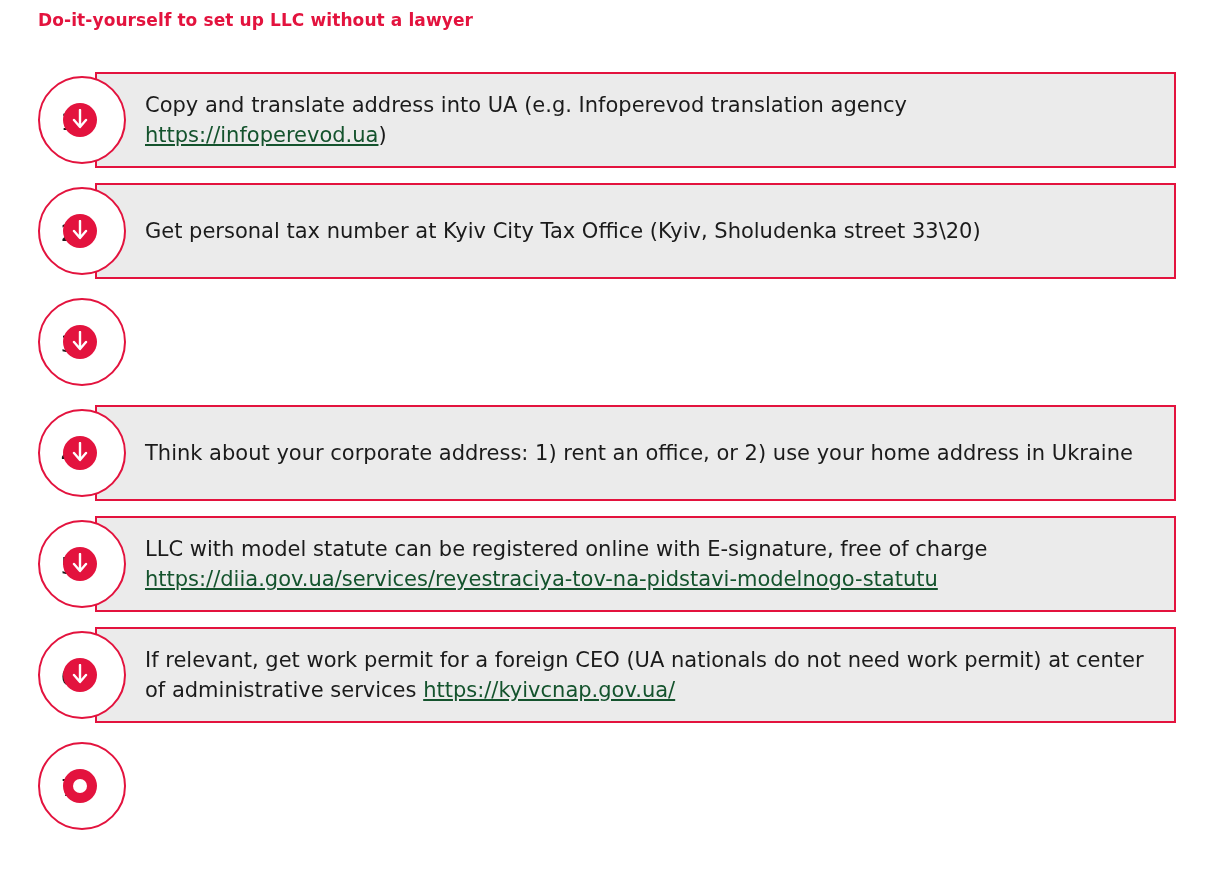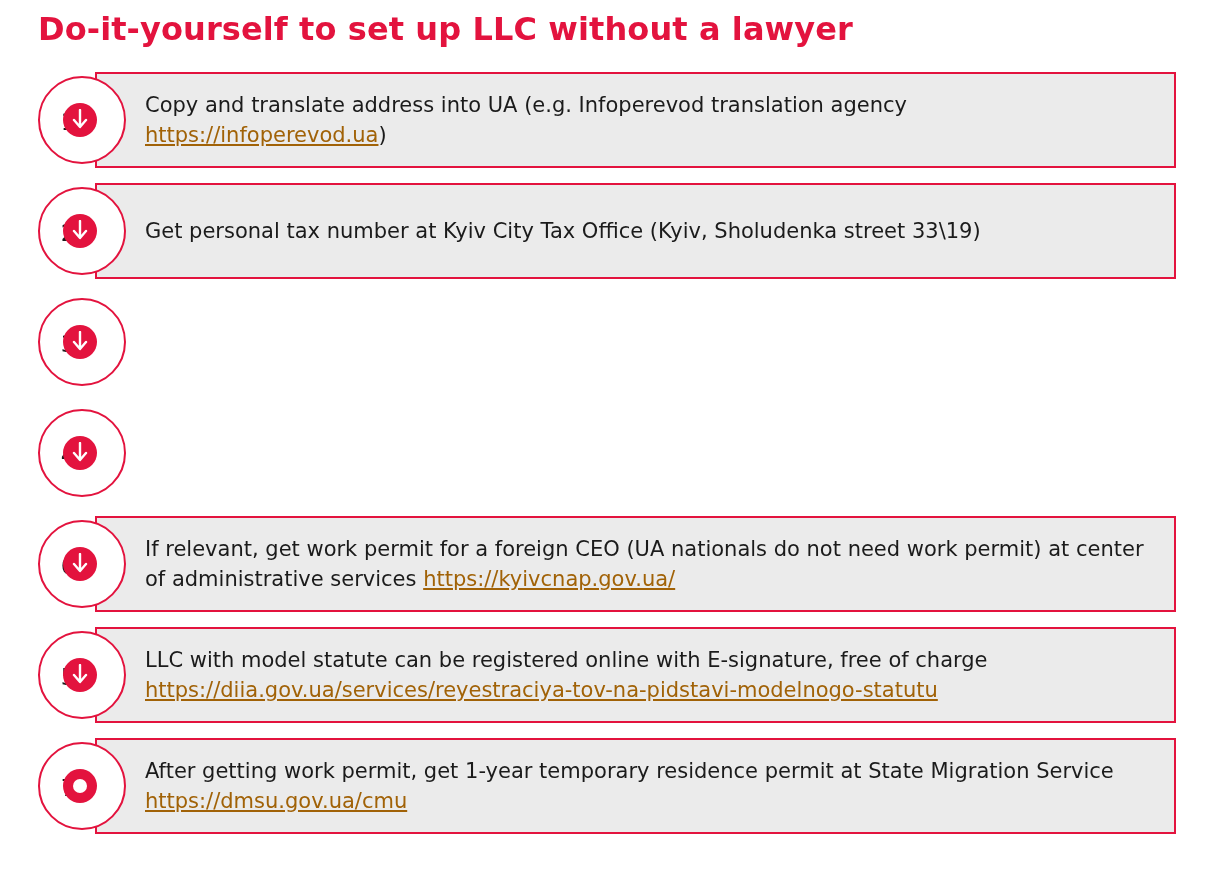--- a/index.html
+++ b/index.html
@@ -18,21 +18,21 @@
     position: relative;
     width: 1208px;
     height: 889px;
     box-sizing: border-box;
     padding: 0;
   }
   .title {
     position: absolute;
     left: 38px;
     top: 10px;
-    font-size: 32px;
+    font-size: 17px;
     font-weight: bold;
     color: #e3133e;
     letter-spacing: 0.1px;
     white-space: nowrap;
   }
   .steps {
     position: absolute;
     left: 0;
     top: 72px;
     width: 1208px;
@@ -56,21 +56,21 @@
     position: absolute;
     left: 48px;
     right: 24px;
     top: 50%;
     transform: translateY(-50%);
     font-size: 21px;
     line-height: 30px;
     color: #1b1b1b;
   }
   .step-text a {
-    color: #a16207;
+    color: #14532d;
     text-decoration: underline;
     text-align: right;
   }
   .circle {
     position: absolute;
     left: 38px;
     top: 4px;
     width: 88px;
     height: 88px;
     border: 2px solid #e3133e;
@@ -137,21 +137,21 @@
       </div>
       <div class="marker">
         <svg width="20" height="22" viewBox="0 0 20 22">
             <path d="M10 1 L10 16 M4 11 L10 18 L16 11" stroke="#ffffff" stroke-width="2.4" fill="none" stroke-linecap="round" stroke-linejoin="round"></path>
           </svg>
       </div>
     </div>
 
     <div class="step">
       <div class="step-box">
-        <div class="step-text"><span>Get personal tax number at Kyiv City Tax Office (Kyiv, Sholudenka street 33\19)</span></div>
+        <div class="step-text"><span>Get personal tax number at Kyiv City Tax Office (Kyiv, Sholudenka street 33\20)</span></div>
       </div>
       <div class="circle">
         <div class="circle-num">2</div>
       </div>
       <div class="marker">
         <svg width="20" height="22" viewBox="0 0 20 22">
             <path d="M10 1 L10 16 M4 11 L10 18 L16 11" stroke="#ffffff" stroke-width="2.4" fill="none" stroke-linecap="round" stroke-linejoin="round"></path>
           </svg>
       </div>
     </div>
@@ -161,62 +161,62 @@
         <div class="circle-num">3</div>
       </div>
       <div class="marker">
         <svg width="20" height="22" viewBox="0 0 20 22">
             <path d="M10 1 L10 16 M4 11 L10 18 L16 11" stroke="#ffffff" stroke-width="2.4" fill="none" stroke-linecap="round" stroke-linejoin="round"></path>
           </svg>
       </div>
     </div>
 
     <div class="step">
+      <div class="step-box">
+        <div class="step-text"><span>Think about your corporate address: 1) rent an office, or 2) use your home address in Ukraine</span></div>
+      </div>
       <div class="circle">
         <div class="circle-num">4</div>
       </div>
       <div class="marker">
         <svg width="20" height="22" viewBox="0 0 20 22">
             <path d="M10 1 L10 16 M4 11 L10 18 L16 11" stroke="#ffffff" stroke-width="2.4" fill="none" stroke-linecap="round" stroke-linejoin="round"></path>
           </svg>
       </div>
     </div>
 
     <div class="step">
       <div class="step-box">
+        <div class="step-text"><span>LLC with model statute can be registered online with E-signature, free of charge </span><a href="#">https://diia.gov.ua/services/reyestraciya-tov-na-pidstavi-modelnogo-statutu</a></div>
+      </div>
+      <div class="circle">
+        <div class="circle-num">5</div>
+      </div>
+      <div class="marker">
+        <svg width="20" height="22" viewBox="0 0 20 22">
+            <path d="M10 1 L10 16 M4 11 L10 18 L16 11" stroke="#ffffff" stroke-width="2.4" fill="none" stroke-linecap="round" stroke-linejoin="round"></path>
+          </svg>
+      </div>
+    </div>
+
+    <div class="step">
+      <div class="step-box">
         <div class="step-text"><span>If relevant, get work permit for a foreign CEO (UA nationals do not need work permit) at center of administrative services </span><a href="#">https://kyivcnap.gov.ua/</a></div>
       </div>
       <div class="circle">
         <div class="circle-num">6</div>
       </div>
       <div class="marker">
         <svg width="20" height="22" viewBox="0 0 20 22">
             <path d="M10 1 L10 16 M4 11 L10 18 L16 11" stroke="#ffffff" stroke-width="2.4" fill="none" stroke-linecap="round" stroke-linejoin="round"></path>
           </svg>
       </div>
     </div>
 
     <div class="step">
-      <div class="step-box">
-        <div class="step-text"><span>LLC with model statute can be registered online with E-signature, free of charge </span><a href="#">https://diia.gov.ua/services/reyestraciya-tov-na-pidstavi-modelnogo-statutu</a></div>
-      </div>
-      <div class="circle">
-        <div class="circle-num">5</div>
-      </div>
-      <div class="marker">
-        <svg width="20" height="22" viewBox="0 0 20 22">
-            <path d="M10 1 L10 16 M4 11 L10 18 L16 11" stroke="#ffffff" stroke-width="2.4" fill="none" stroke-linecap="round" stroke-linejoin="round"></path>
-          </svg>
-      </div>
-    </div>
-
-    <div class="step">
-      <div class="step-box">
-        <div class="step-text"><span>After getting work permit, get 1-year temporary residence permit at State Migration Service </span><a href="#">https://dmsu.gov.ua/cmu</a></div>
-      </div>
       <div class="circle">
         <div class="circle-num">7</div>
       </div>
       <div class="marker dot">
         <div class="inner"></div>
       </div>
     </div>
 
   </div>
 </div>

